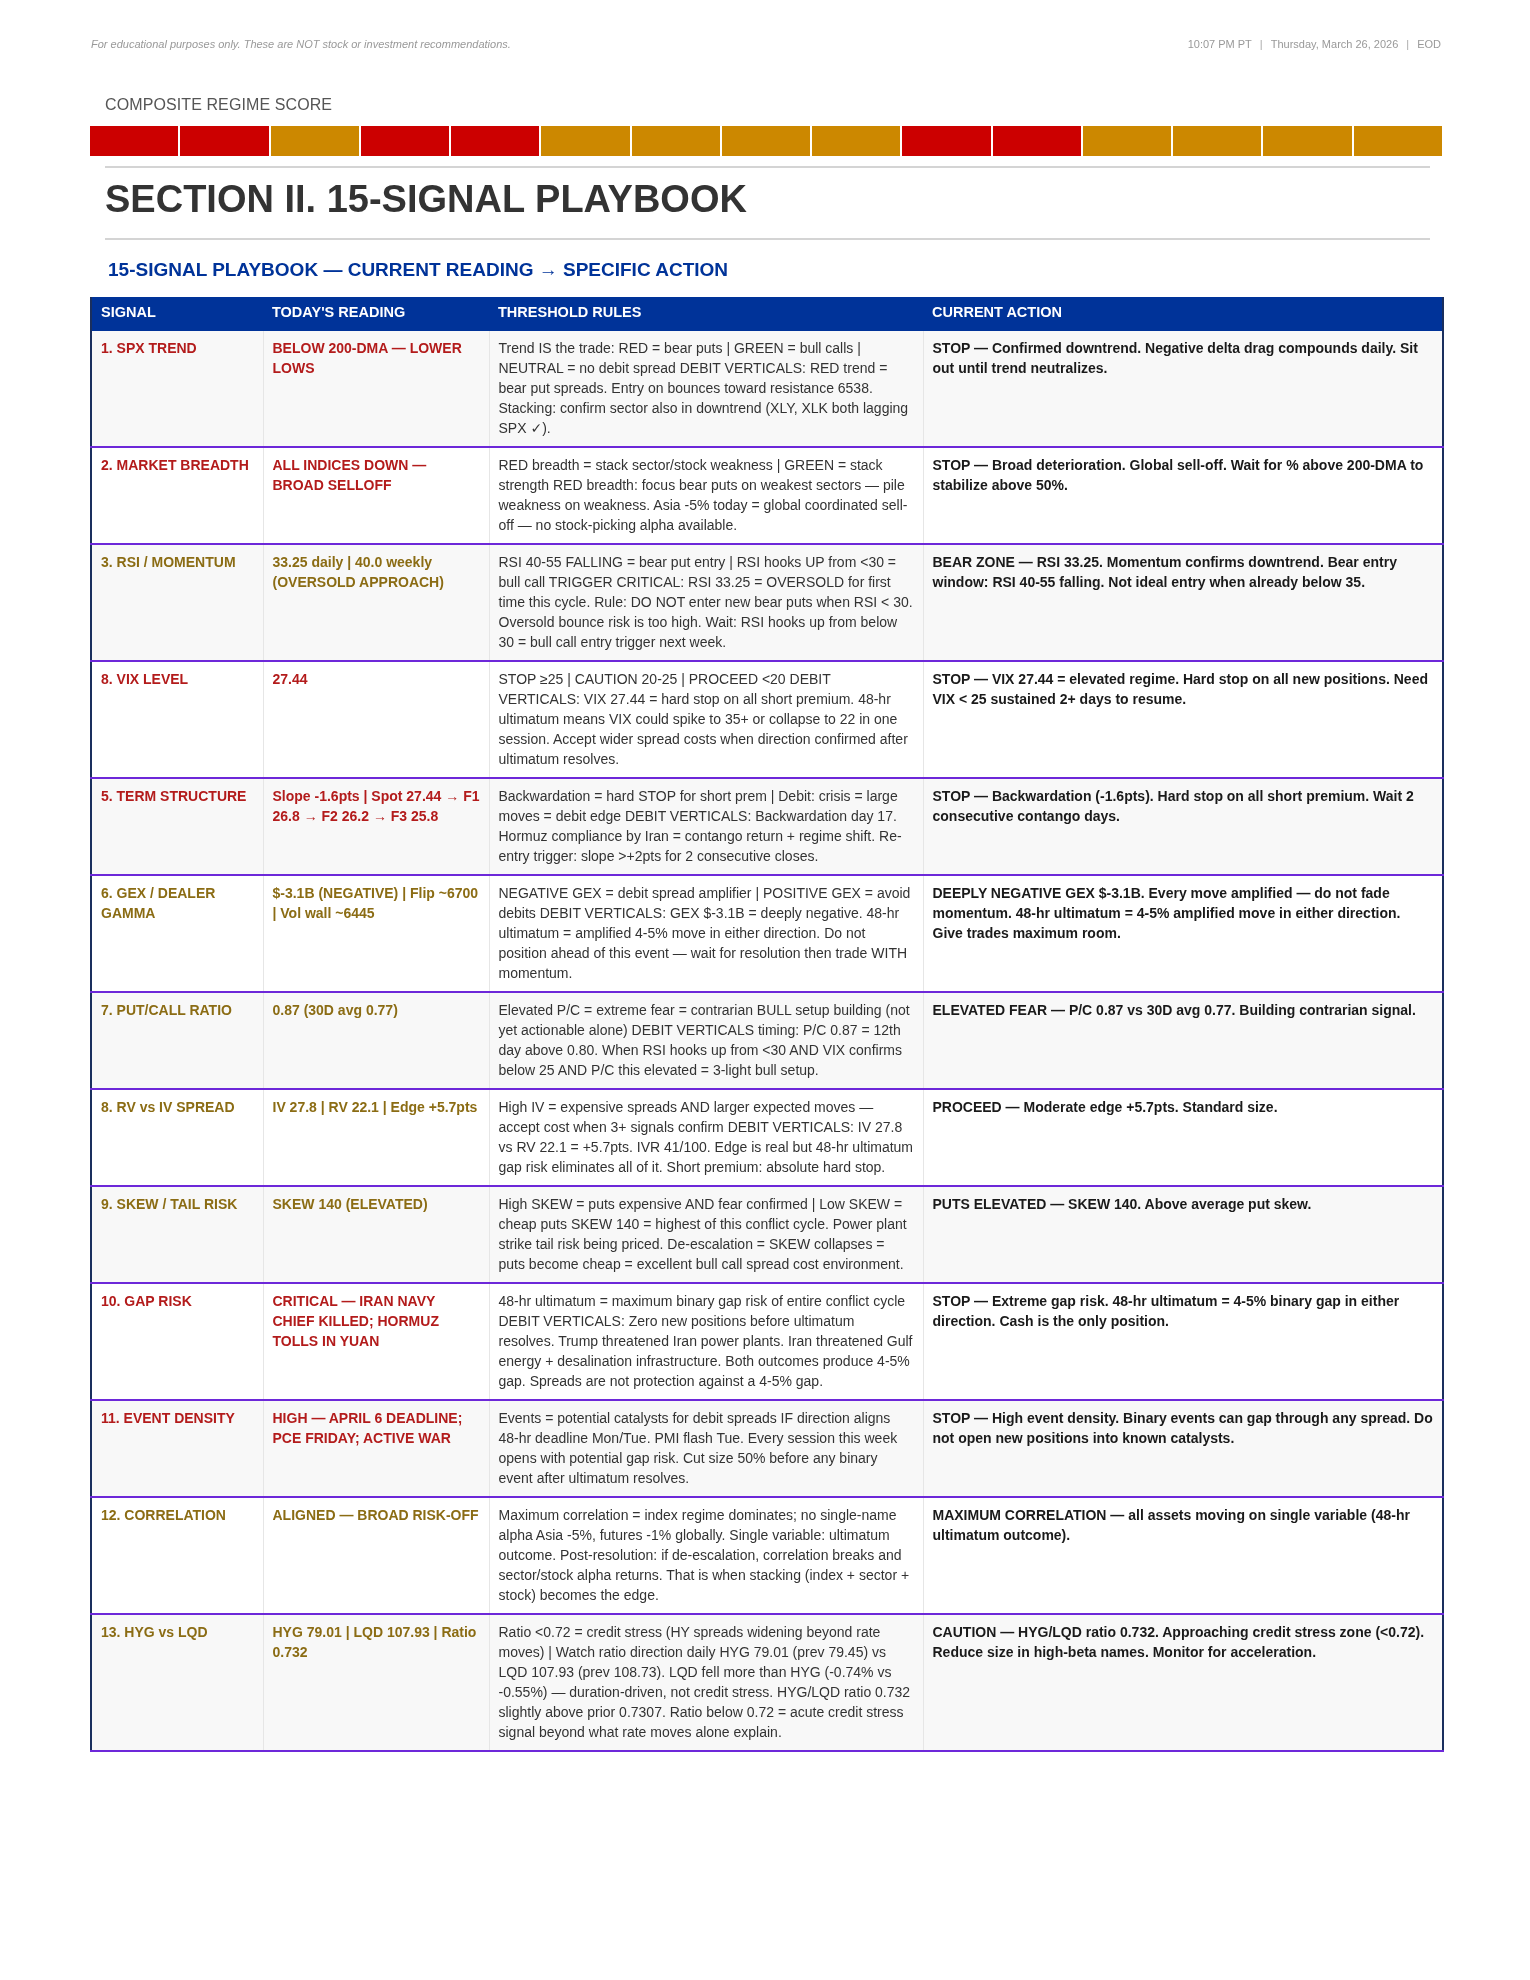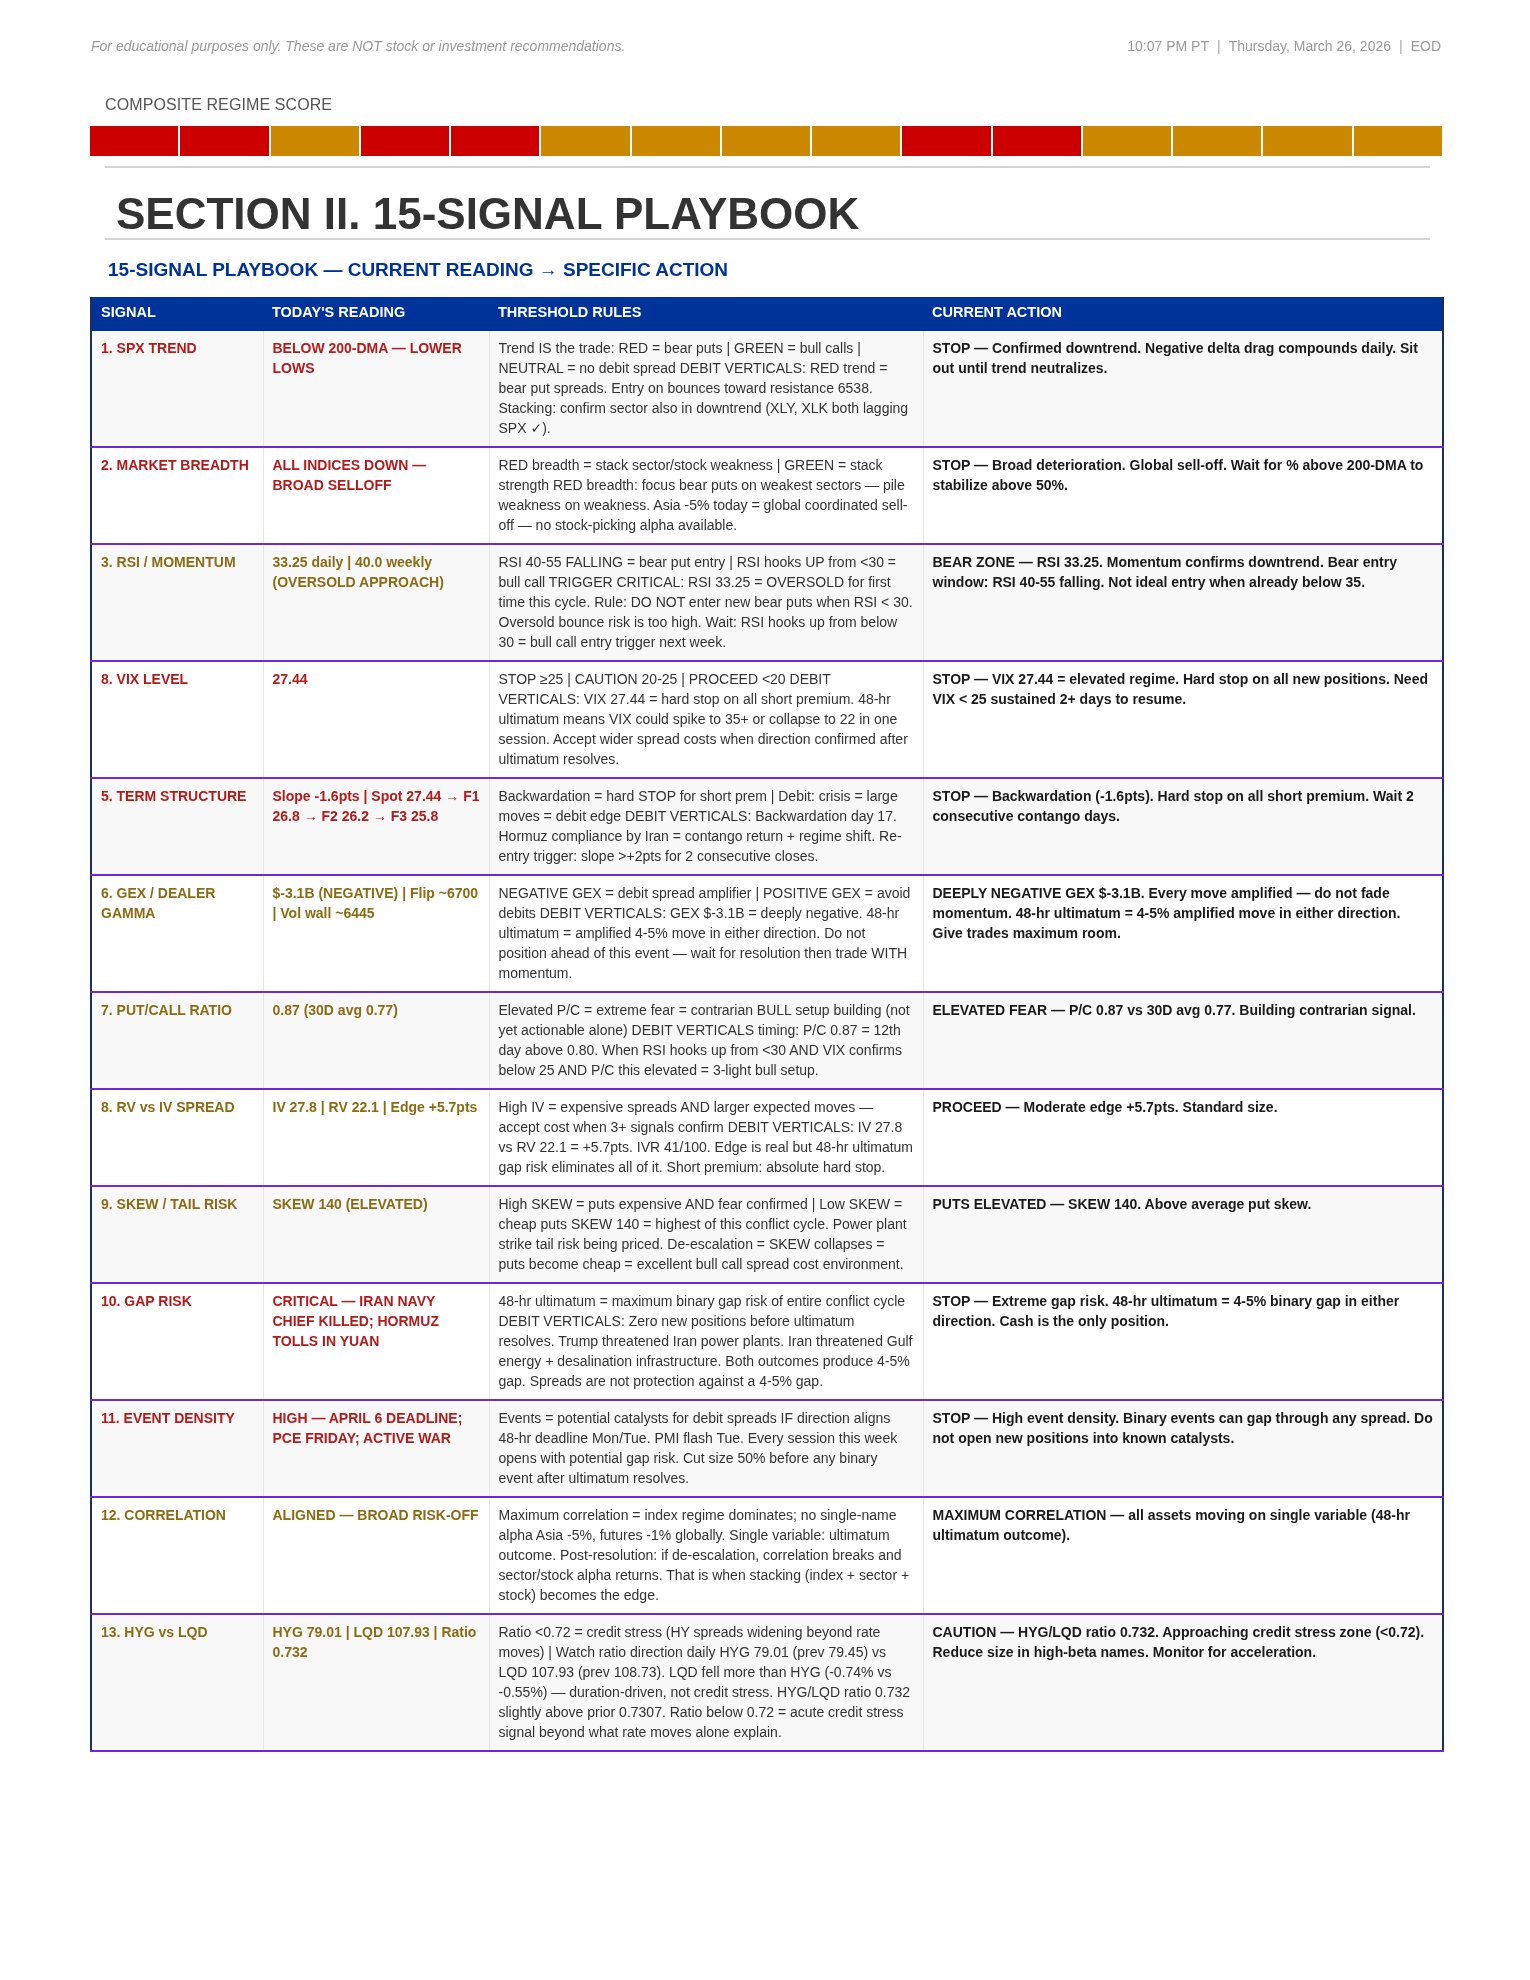--- a/index.html
+++ b/index.html
@@ -4,39 +4,39 @@
   <style>
     * { box-sizing: border-box; }
     html, body { margin: 0; padding: 0; background: #ffffff; }
     body {
       width: 1530px; height: 1980px; position: relative; overflow: hidden;
       font-family: "Liberation Sans", sans-serif; color: #222;
     }
     .topline {
       position: absolute; top: 38px; left: 91px; right: 89px;
       display: flex; justify-content: space-between; align-items: center;
-      font-size: 14px; color: #999;
+      font-size: 11px; color: #999;
     }
     .disclaimer { font-style: italic; }
     .dateline .sep { margin: 0 8px; color: #aaa; }
     .regime-label {
       position: absolute; top: 96px; left: 105px;
       font-size: 16px; color: #555; letter-spacing: 0.1px;
     }
     .regime-bar {
       position: absolute; top: 126px; left: 90px; width: 1352px; height: 30px;
       display: flex; gap: 2px;
     }
     .regime-seg { flex: 1; height: 100%; }
     .rule-top {
       position: absolute; top: 166px; left: 105px; width: 1325px; height: 2px; background: #d4d4d4;
     }
     .section-title {
-      position: absolute; top: 178px; left: 105px; margin: 11px;
-      font-size: 44px; font-weight: bold; color: #333; letter-spacing: 0px;
+      position: absolute; top: 178px; left: 105px; margin: 0;
+      font-size: 38px; font-weight: bold; color: #333; letter-spacing: 0px;
     }
     .rule-bottom {
       position: absolute; top: 238px; left: 105px; width: 1325px; height: 2px; background: #d4d4d4;
     }
     .sub-title {
       position: absolute; top: 256px; left: 105px; margin: 3px;
       font-size: 19px; font-weight: bold; color: #003399;
     }
     .playbook {
       position: absolute; top: 297px; left: 90px; width: 1352px;

